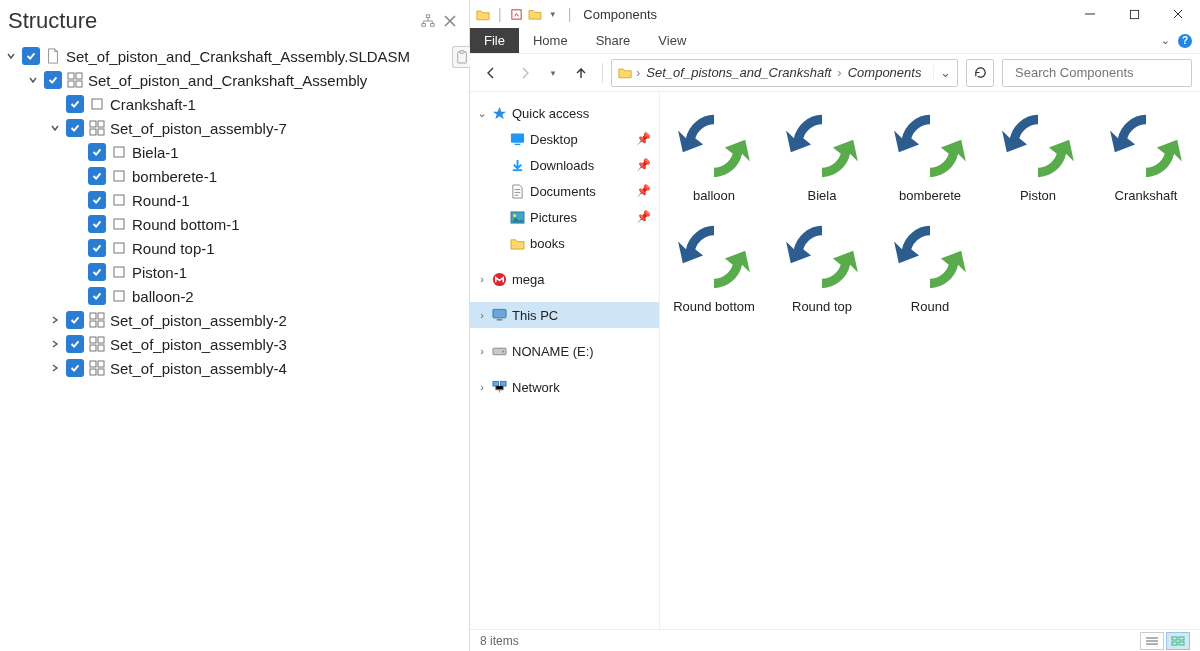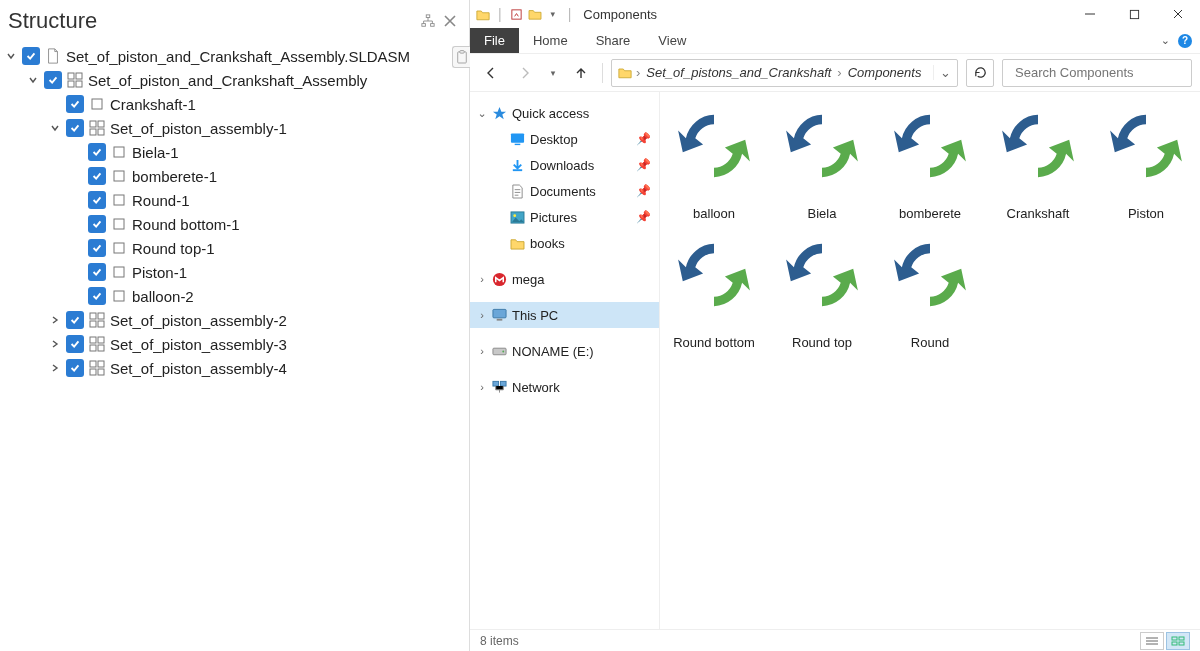--- a/index.html
+++ b/index.html
@@ -59,21 +59,21 @@
   .nav-row.selected { background: #cde5f7; }
   .nav-exp { width: 16px; text-align: center; color: #666; font-size: 11px; }
   .nav-exp.empty { visibility: hidden; }
   .nav-icon { width: 18px; display: inline-flex; align-items: center; justify-content: center; margin-right: 4px; }
   .nav-label { flex: 1; }
   .nav-pin { color: #999; margin-right: 8px; font-size: 12px; }
 
   .files-area { flex: 1; padding: 10px 6px; display: flex; flex-wrap: wrap; align-content: flex-start; gap: 6px 12px; overflow: auto; }
   .file-item { width: 96px; display: flex; flex-direction: column; align-items: center; cursor: pointer; padding: 4px 2px; border-radius: 2px; }
   .file-icon { width: 80px; height: 80px; display: flex; align-items: center; justify-content: center; }
-  .file-label { font-size: 13px; margin-top: 20px; word-break: break-word; }
+  .file-label { font-size: 13px; margin-top: 2px; word-break: break-word; }
 
   .statusbar { height: 22px; border-top: 1px solid #eee; display: flex; align-items: center; padding: 0 10px; font-size: 12px; color: #666; }
   .statusbar .views { margin-left: auto; display: flex; gap: 2px; }
   .view-btn { width: 24px; height: 18px; border: 1px solid #ccc; display: inline-flex; align-items: center; justify-content: center; font-size: 10px; color: #555; }
   .view-btn.active { background: #d3e7f7; border-color: #9cc3e3; }
 
   
   .qat-ic { width: 14px; height: 14px; display: inline-flex; align-items: center; justify-content: center; }
 </style>
 </head>
@@ -170,21 +170,21 @@
           </svg>
         </span>
         <span class="node-icon">
           <svg width="16" height="16" viewBox="0 0 16 16">
             <rect x="1" y="1" width="6" height="6" fill="none" stroke="#777"></rect>
             <rect x="9" y="1" width="6" height="6" fill="none" stroke="#777"></rect>
             <rect x="1" y="9" width="6" height="6" fill="none" stroke="#777"></rect>
             <rect x="9" y="9" width="6" height="6" fill="none" stroke="#777"></rect>
           </svg>
         </span>
-        <span class="node-label">Set_of_piston_assembly-1</span>
+        <span class="node-label">Set_of_piston_assembly-7</span>
       </div>
       <div class="tree-row">
         <span class="indent" style="width:66px"></span>
         <span class="expander empty"></span>
         <span class="cb">
           <svg viewBox="0 0 14 14">
             <path d="M3 7 L6 10 L11 4" fill="none" stroke="#fff" stroke-width="2.2"></path>
           </svg>
         </span>
         <span class="node-icon">
@@ -610,30 +610,30 @@
           </div>
           <div class="file-label">bomberete</div>
         </div>
         <div class="file-item">
           <div class="file-icon">
             <svg viewBox="0 0 100 100" width="78" height="78">
               <path d="M50 10 A38 38 0 0 0 14 40 L4 30 L10 58 L36 48 L26 40 A26 26 0 0 1 50 22 Z" fill="#2d5d8f"></path>
               <path d="M50 90 A38 38 0 0 0 86 60 L96 70 L90 42 L64 52 L74 60 A26 26 0 0 1 50 78 Z" fill="#5aab4c"></path>
             </svg>
           </div>
+          <div class="file-label">Piston</div>
+        </div>
+        <div class="file-item">
+          <div class="file-icon">
+            <svg viewBox="0 0 100 100" width="78" height="78">
+              <path d="M50 10 A38 38 0 0 0 14 40 L4 30 L10 58 L36 48 L26 40 A26 26 0 0 1 50 22 Z" fill="#2d5d8f"></path>
+              <path d="M50 90 A38 38 0 0 0 86 60 L96 70 L90 42 L64 52 L74 60 A26 26 0 0 1 50 78 Z" fill="#5aab4c"></path>
+            </svg>
+          </div>
           <div class="file-label">Crankshaft</div>
-        </div>
-        <div class="file-item">
-          <div class="file-icon">
-            <svg viewBox="0 0 100 100" width="78" height="78">
-              <path d="M50 10 A38 38 0 0 0 14 40 L4 30 L10 58 L36 48 L26 40 A26 26 0 0 1 50 22 Z" fill="#2d5d8f"></path>
-              <path d="M50 90 A38 38 0 0 0 86 60 L96 70 L90 42 L64 52 L74 60 A26 26 0 0 1 50 78 Z" fill="#5aab4c"></path>
-            </svg>
-          </div>
-          <div class="file-label">Piston</div>
         </div>
         <div class="file-item">
           <div class="file-icon">
             <svg viewBox="0 0 100 100" width="78" height="78">
               <path d="M50 10 A38 38 0 0 0 14 40 L4 30 L10 58 L36 48 L26 40 A26 26 0 0 1 50 22 Z" fill="#2d5d8f"></path>
               <path d="M50 90 A38 38 0 0 0 86 60 L96 70 L90 42 L64 52 L74 60 A26 26 0 0 1 50 78 Z" fill="#5aab4c"></path>
             </svg>
           </div>
           <div class="file-label">Round bottom</div>
         </div>

